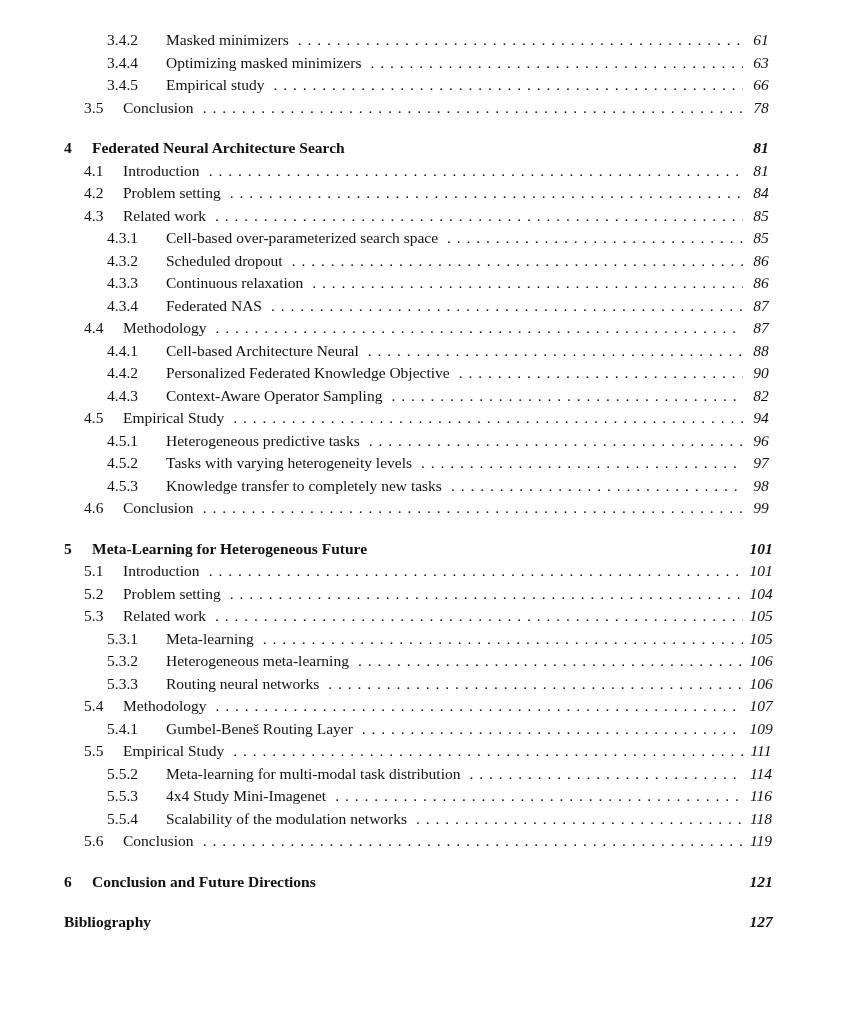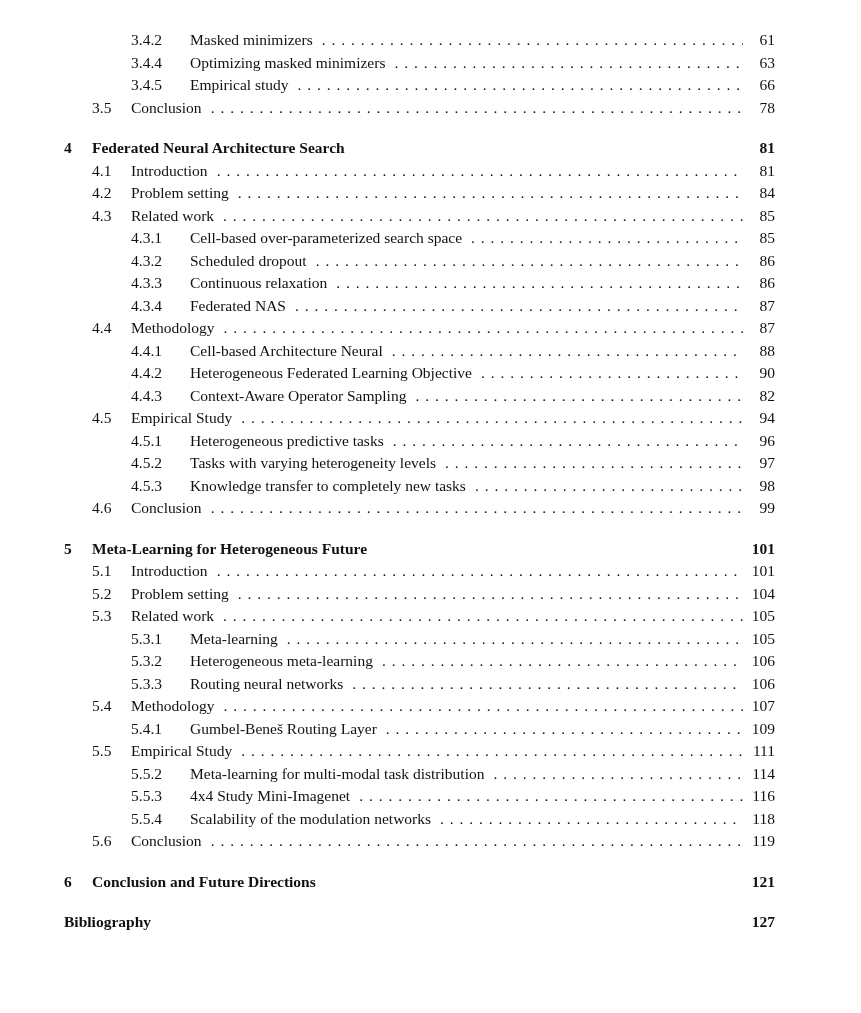--- a/index.html
+++ b/index.html
@@ -22,42 +22,43 @@
     display: flex;
     align-items: baseline;
     line-height: 22.5px;
     white-space: nowrap;
   }
   .entry.gap { margin-top: 18px; }
   .entry.bold { font-weight: bold; }
 
   .num { flex: none; }
   .level-0 .num { width: 28px; }
-  .level-1 .num { width: 39px; margin-left: 28px; }
-  .level-2 .num { width: 59px; margin-left: 67px; }
+  .level-1 .num { width: 39px; margin-left: 20px; }
+  .level-2 .num { width: 59px; margin-left: 43px; }
 
   .title { flex: none; }
 
   .leader {
     flex: 1 1 auto;
     overflow: hidden;
     margin: 0 4px 0 9px;
     min-width: 0;
   }
   .leader::after {
     content: ". . . . . . . . . . . . . . . . . . . . . . . . . . . . . . . . . . . . . . . . . . . . . . . . . . . . . . . . . . . . . . . . . . . . . .";
     word-spacing: 2px;
     color: #111111;
   }
   .entry.no-leader .leader::after { content: ""; }
 
   .pagenum {
     flex: none;
     width: 28px;
-    text-align: right;
+    text-align: center;
+    font-style: italic;
   }
 </style>
 </head>
 <body>
 
 <div class="toc">
   <div>
       <div class="entry level-2">
     <span class="num">3.4.2</span>
     <span class="title">Masked minimizers</span>
@@ -137,21 +138,21 @@
     <span class="pagenum">87</span>
   </div>
       <div class="entry level-2">
     <span class="num">4.4.1</span>
     <span class="title">Cell-based Architecture Neural</span>
     <span class="leader"></span>
     <span class="pagenum">88</span>
   </div>
       <div class="entry level-2">
     <span class="num">4.4.2</span>
-    <span class="title">Heterogeneous Federated Learning Objective</span>
+    <span class="title">Personalized Federated Knowledge Objective</span>
     <span class="leader"></span>
     <span class="pagenum">90</span>
   </div>
       <div class="entry level-2">
     <span class="num">4.4.3</span>
     <span class="title">Context-Aware Operator Sampling</span>
     <span class="leader"></span>
     <span class="pagenum">82</span>
   </div>
       <div class="entry level-1">

